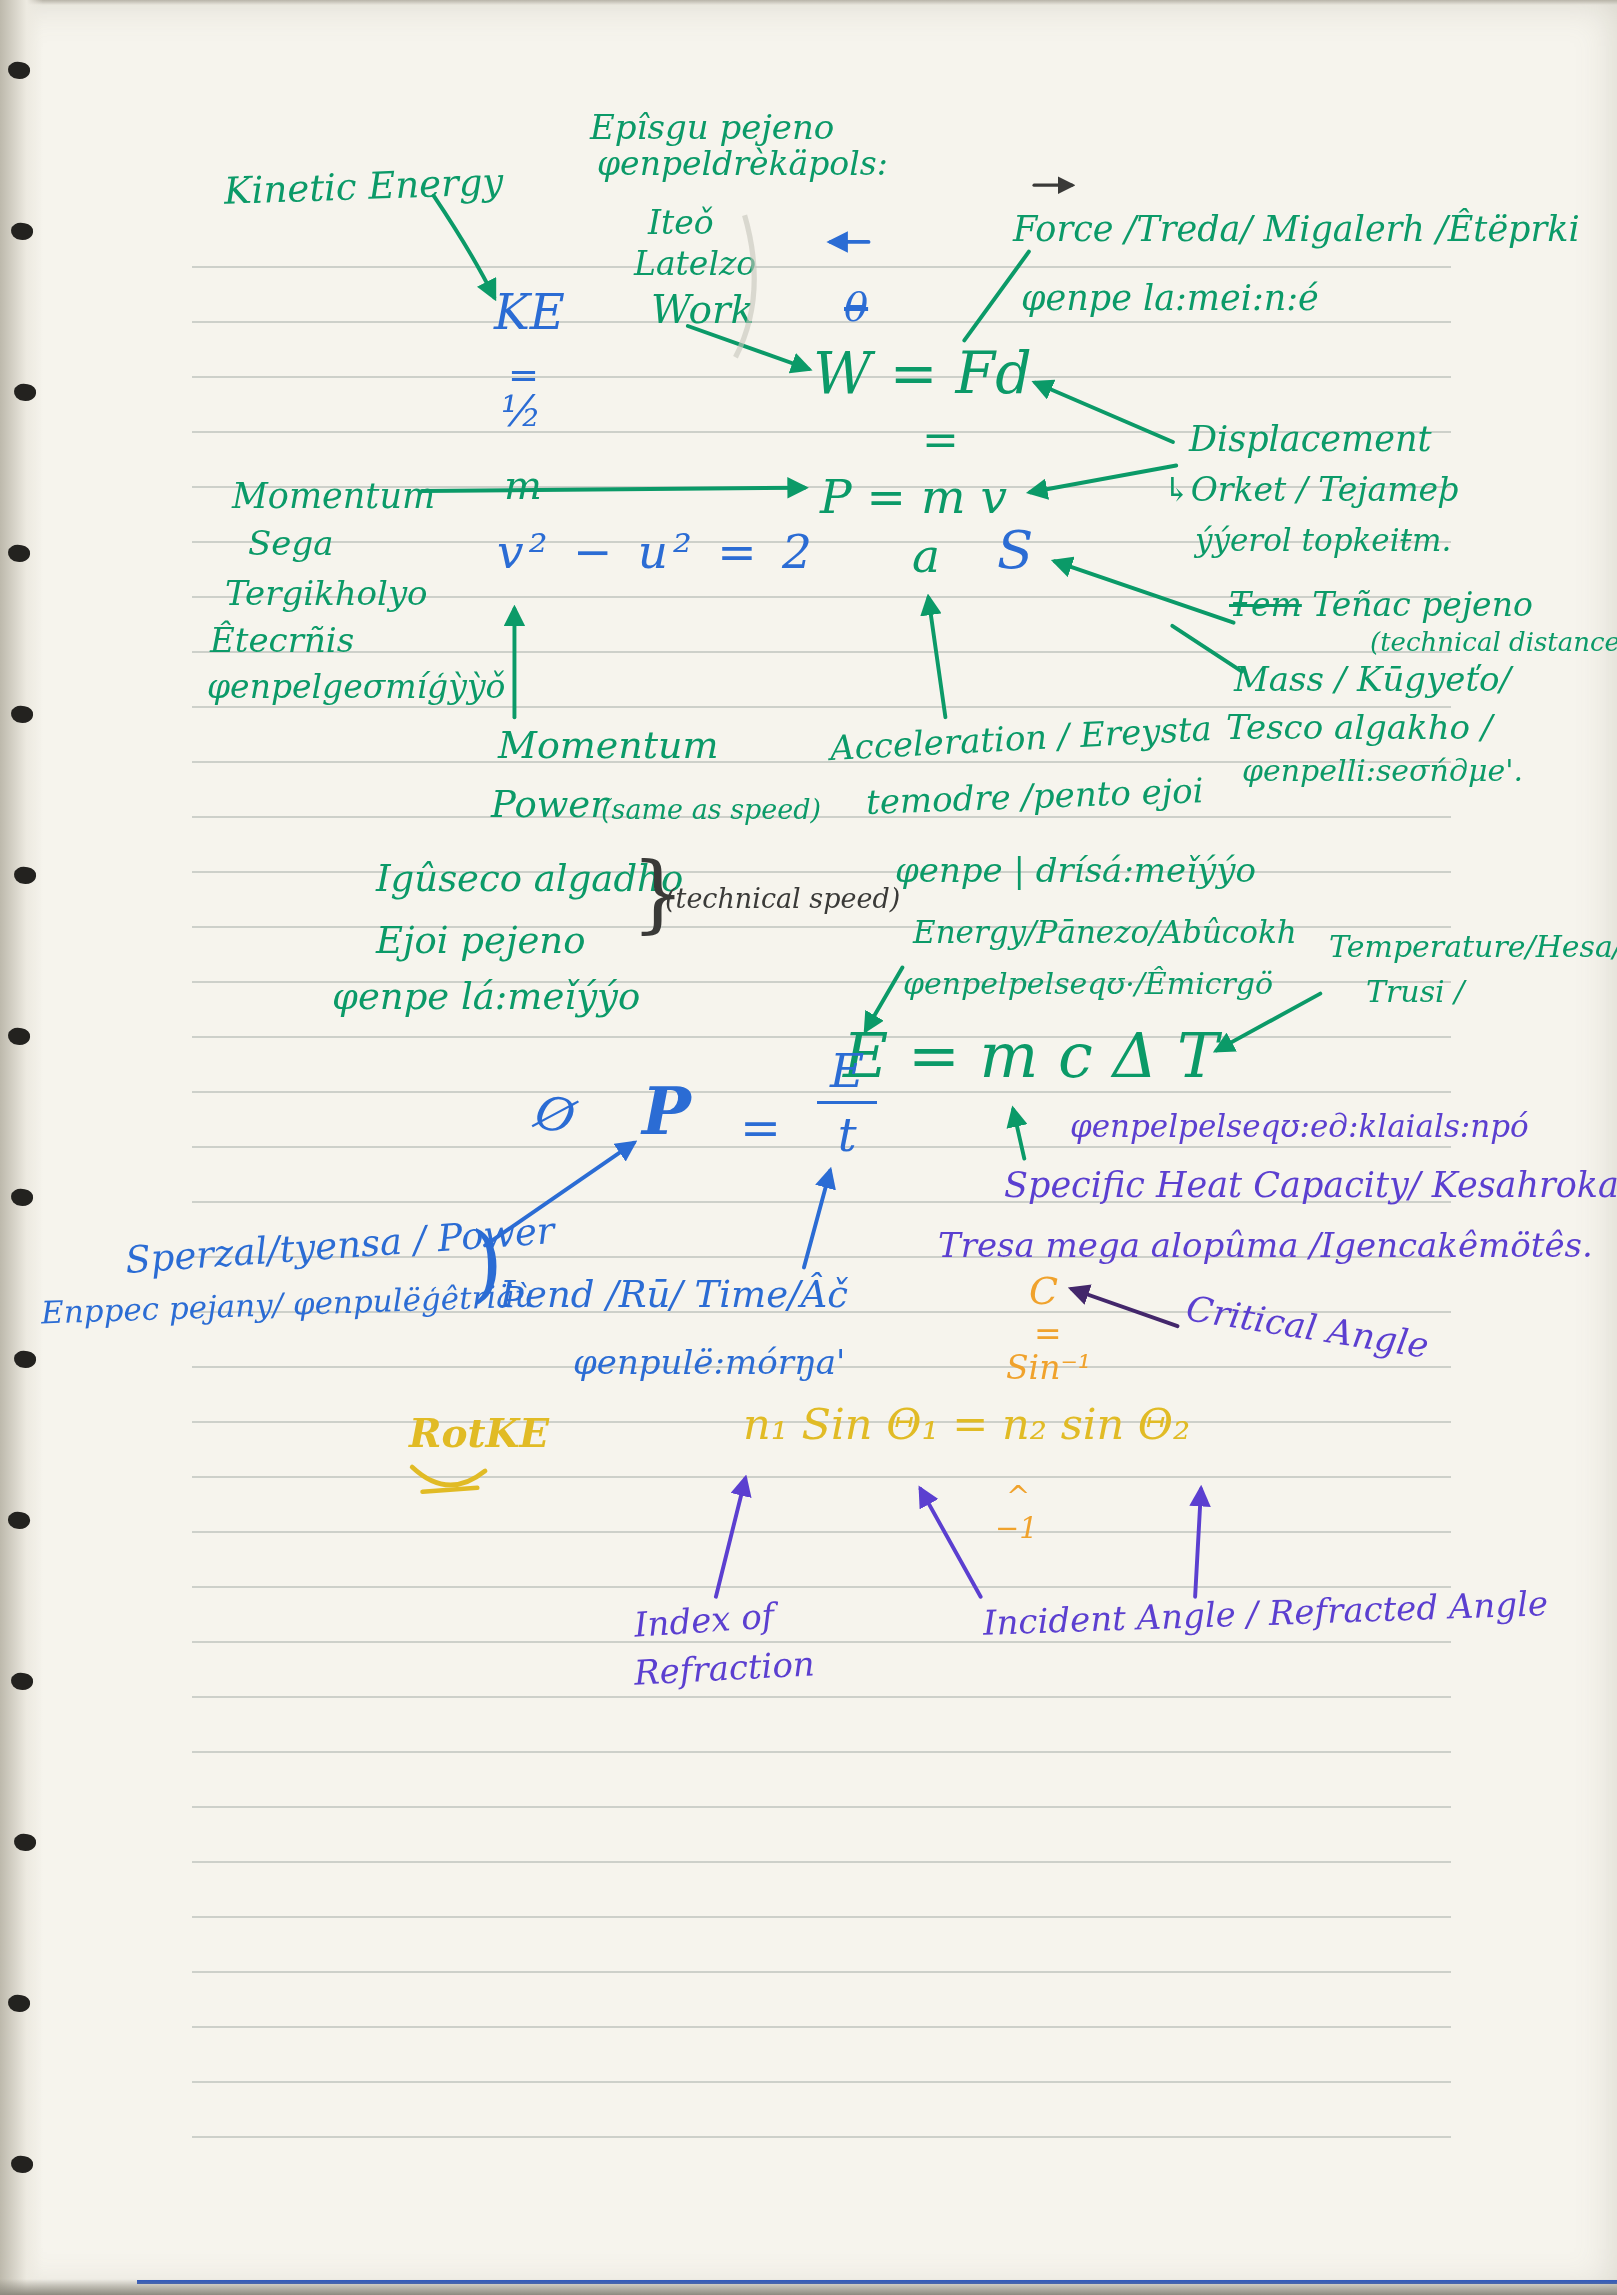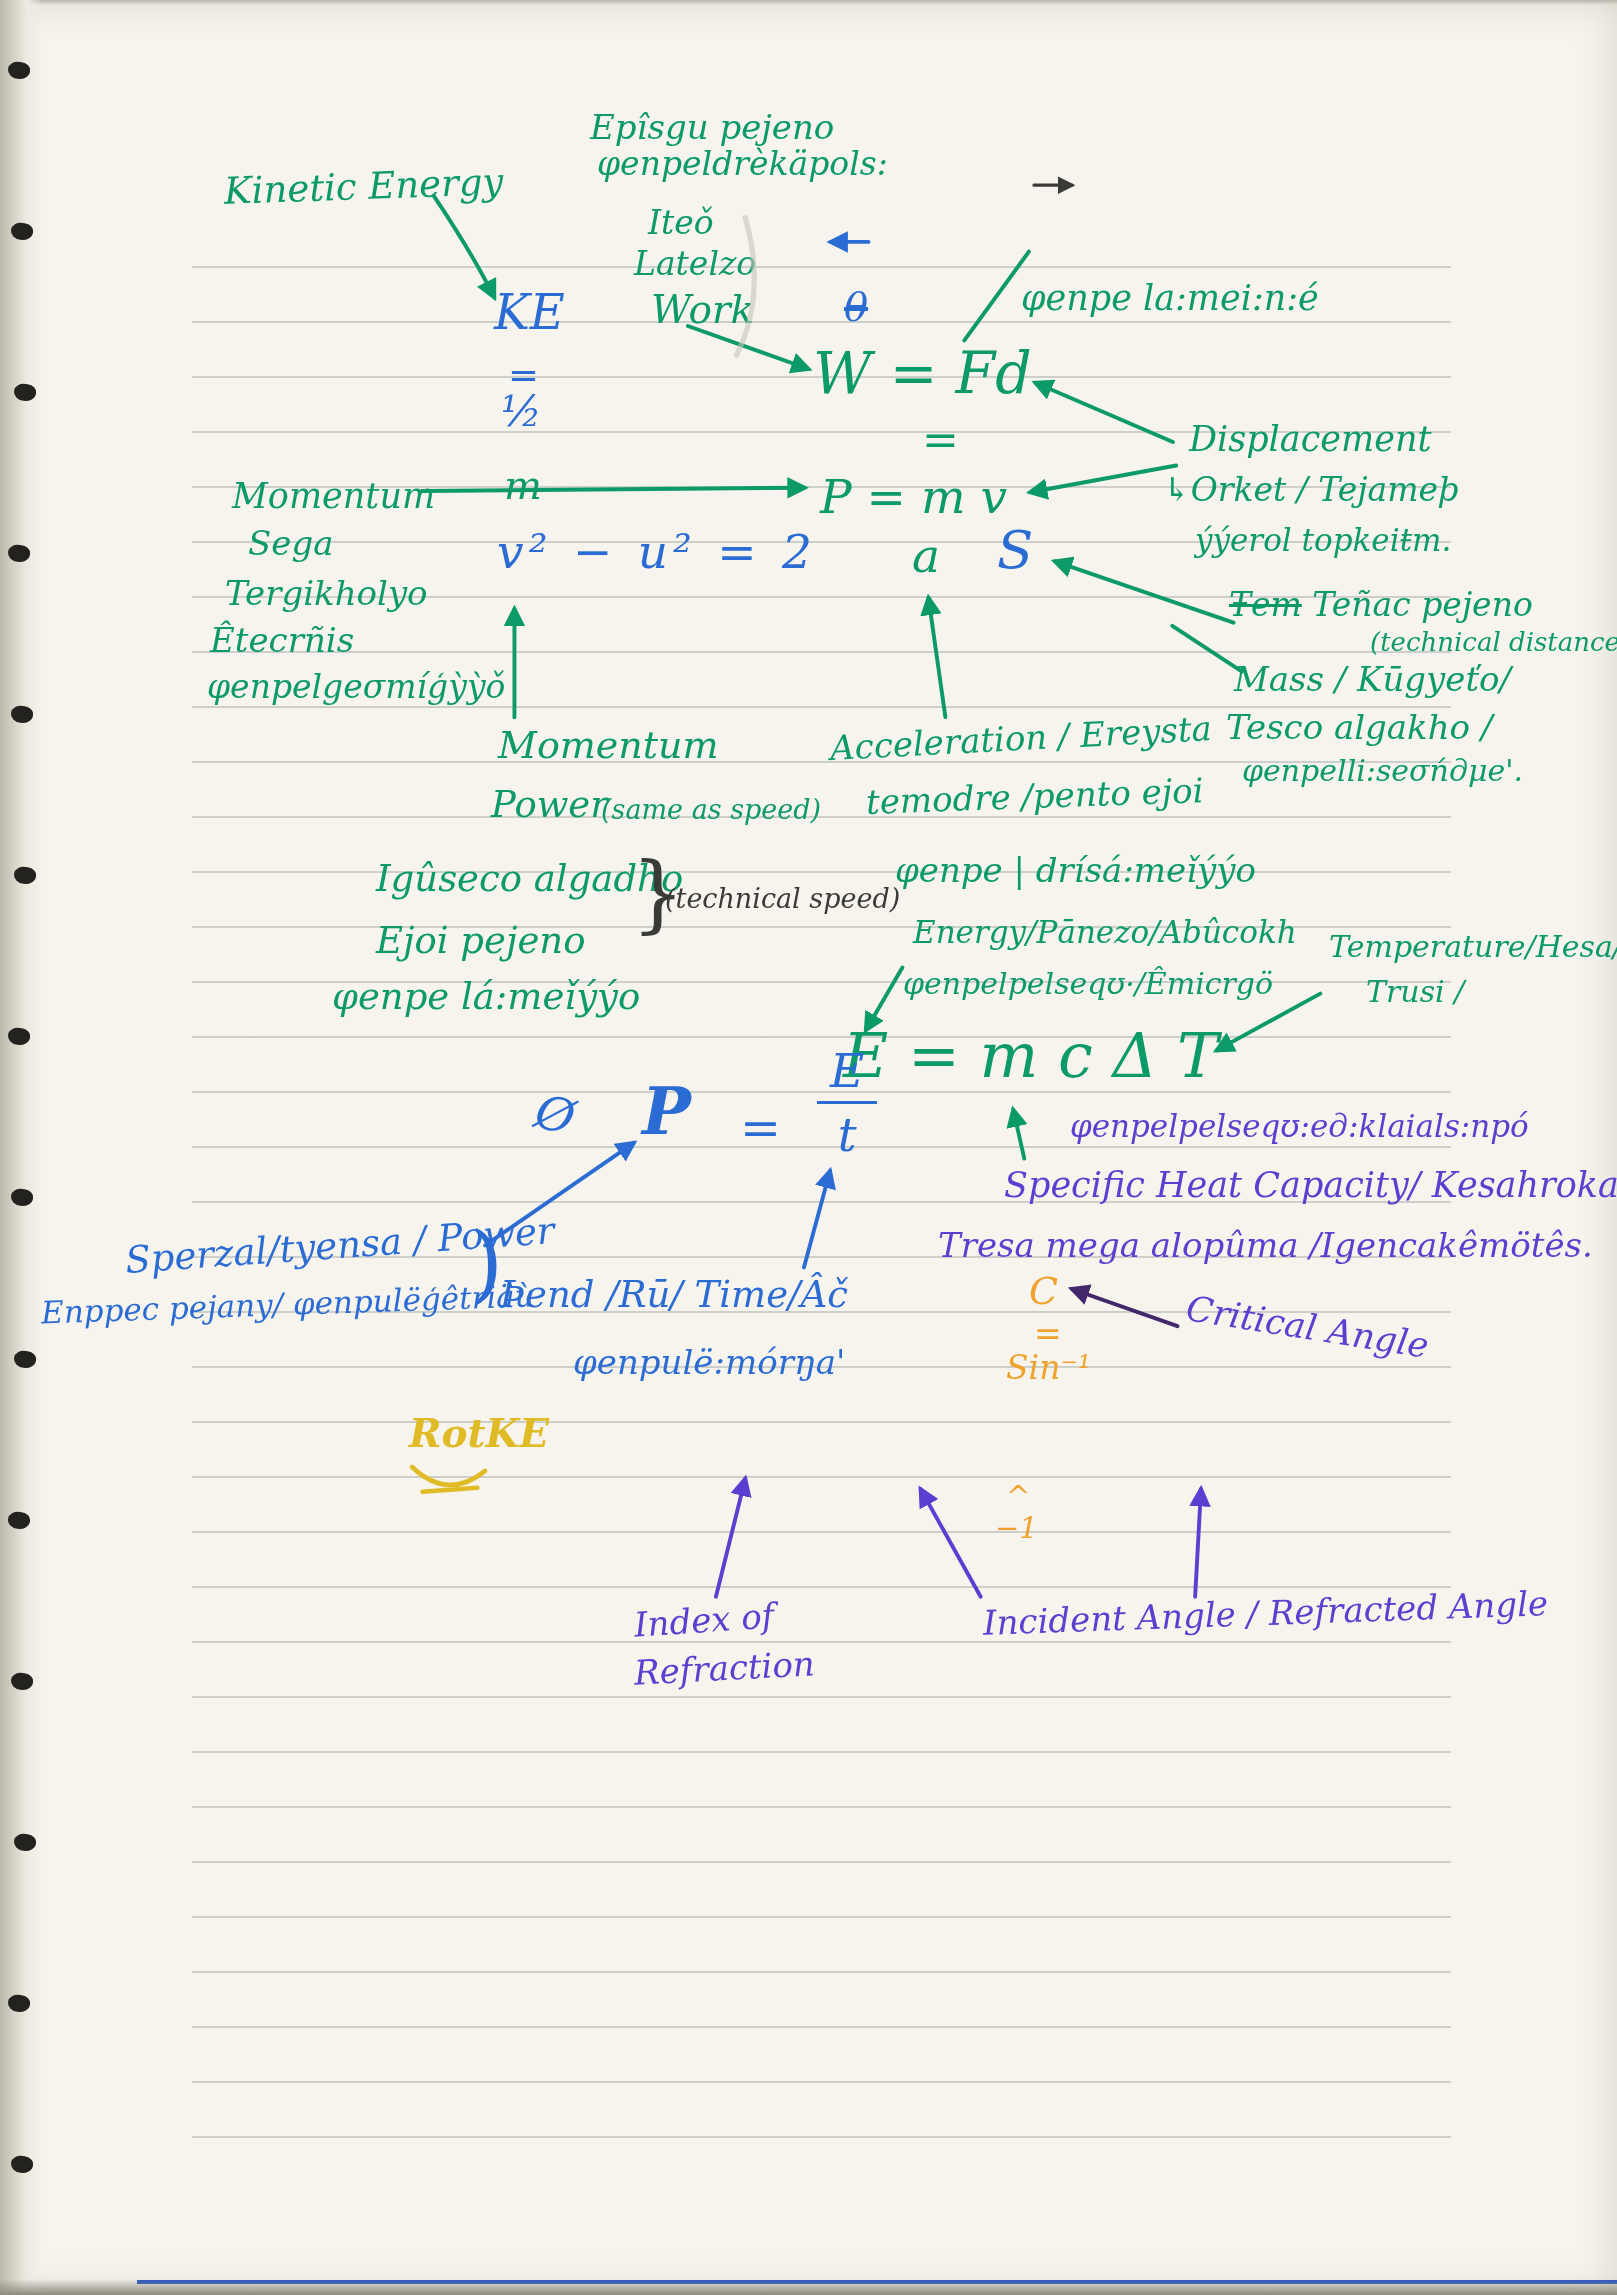--- a/index.html
+++ b/index.html
@@ -53,20 +53,21 @@
   <div class="t green" style="left:597px;top:147px;font-size:33px">φenpeldrèkäpols:</div>
   <div class="t green" style="left:648px;top:206px;font-size:33px">Iteǒ</div>
   <div class="t green" style="left:634px;top:247px;font-size:33px">Latelzo</div>
   <div class="t green" style="left:651px;top:290px;font-size:39px">Work</div>
 
   <div class="t blue" style="left:494px;top:287px;font-size:48px">KE</div>
   <div class="t blue" style="left:508px;top:357px;font-size:37px">=</div>
   <div class="t blue" style="left:501px;top:390px;font-size:42px">½</div>
   <div class="t blue struck" style="left:844px;top:286px;font-size:40px">θ</div>
 
+  <div class="t green" style="left:1013px;top:211px;font-size:35px">Force /Treda/ Migalerh /Êtëprki</div>
   <div class="t green" style="left:1021px;top:280px;font-size:35px">φenpe la:mei:n:é</div>
 
   <div class="t green" style="left:813px;top:344px;font-size:57px">W = Fd</div>
   <div class="t green" style="left:922px;top:417px;font-size:44px">=</div>
 
   <div class="t green" style="left:1189px;top:421px;font-size:35px">Displacement</div>
   <div class="t green" style="left:1163px;top:473px;font-size:33px">↳Orket / Tejameþ</div>
   <div class="t green" style="left:1195px;top:524px;font-size:31px">ýýerol topkeiŧm.</div>
 
   <div class="t green" style="left:232px;top:478px;font-size:35px">Momentum</div>
@@ -125,20 +126,21 @@
   <div class="t blue" style="left:470px;top:1218px;font-size:85px;font-style:normal">)</div>
   <div class="t blue" style="left:500px;top:1276px;font-size:37px">Þend /Rū/ Time/Âč</div>
   <div class="t blue" style="left:573px;top:1345px;font-size:34px">φenpulë:mórŋa'</div>
 
   <div class="t orange" style="left:1029px;top:1272px;font-size:38px">C</div>
   <div class="t orange" style="left:1034px;top:1317px;font-size:33px">=</div>
   <div class="t orange" style="left:1006px;top:1351px;font-size:33px">Sin⁻¹</div>
   <div class="t purple" style="left:1185px;top:1309px;font-size:35px;transform:rotate(9deg)">Critical Angle</div>
 
   <div class="t yellow" style="left:409px;top:1413px;font-size:39px;font-weight:bold">RotKE</div>
+  <div class="t yellow" style="left:743px;top:1402px;font-size:43px">n₁ Sin Θ₁ = n₂ sin Θ₂</div>
   <div class="t orange" style="left:1006px;top:1482px;font-size:29px">^</div>
   <div class="t orange" style="left:995px;top:1513px;font-size:29px">−1</div>
 
   <div class="t purple" style="left:634px;top:1603px;font-size:34px;transform:rotate(-4deg)">Index of</div>
   <div class="t purple" style="left:634px;top:1651px;font-size:34px;transform:rotate(-3deg)">Refraction</div>
   <div class="t purple" style="left:983px;top:1596px;font-size:34px;transform:rotate(-2deg)">Incident Angle / Refracted Angle</div>
 
   <svg class="overlay" width="1617" height="2295" viewBox="0 0 2480 3520">
     <defs>
       <marker id="mg" viewBox="0 0 10 10" refX="8" refY="5" markerWidth="5.5" markerHeight="5.5" orient="auto">

